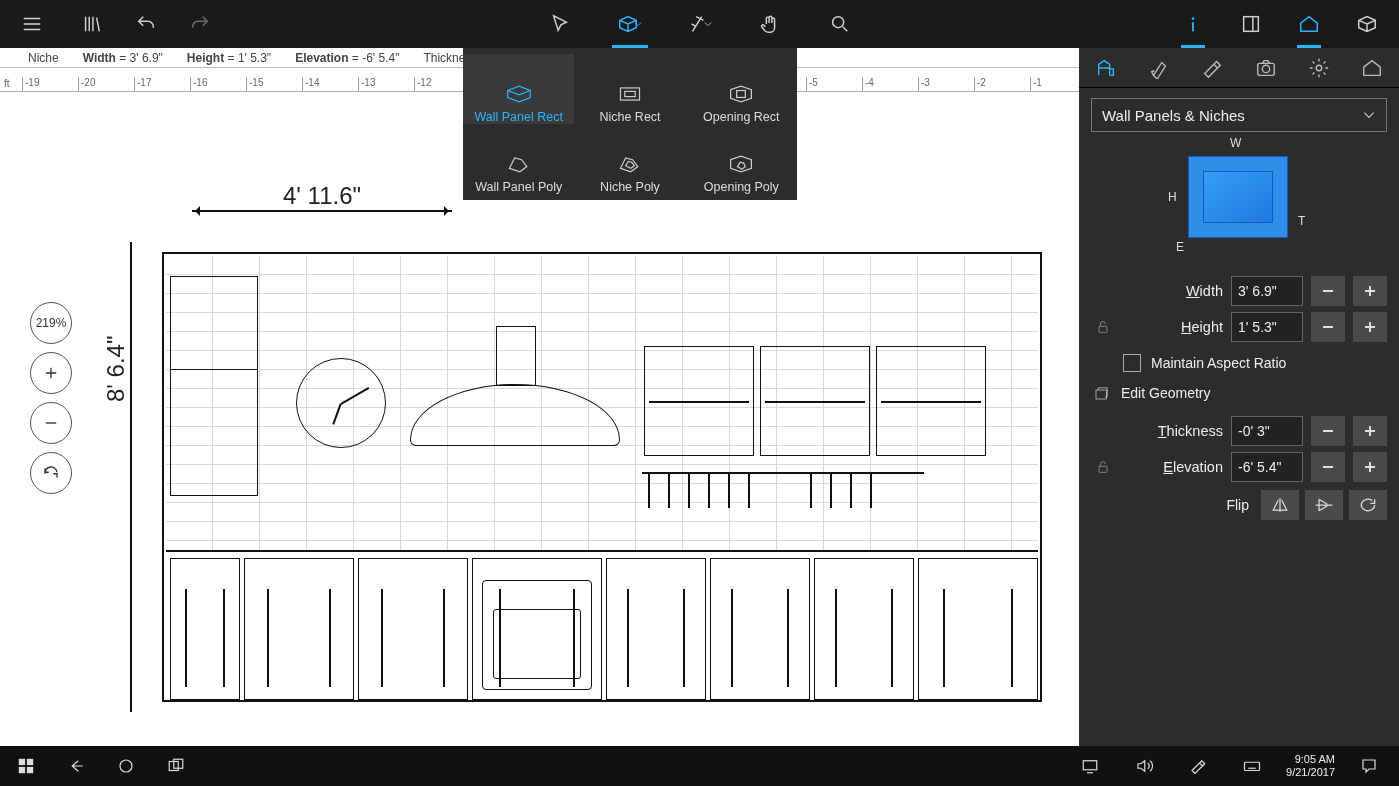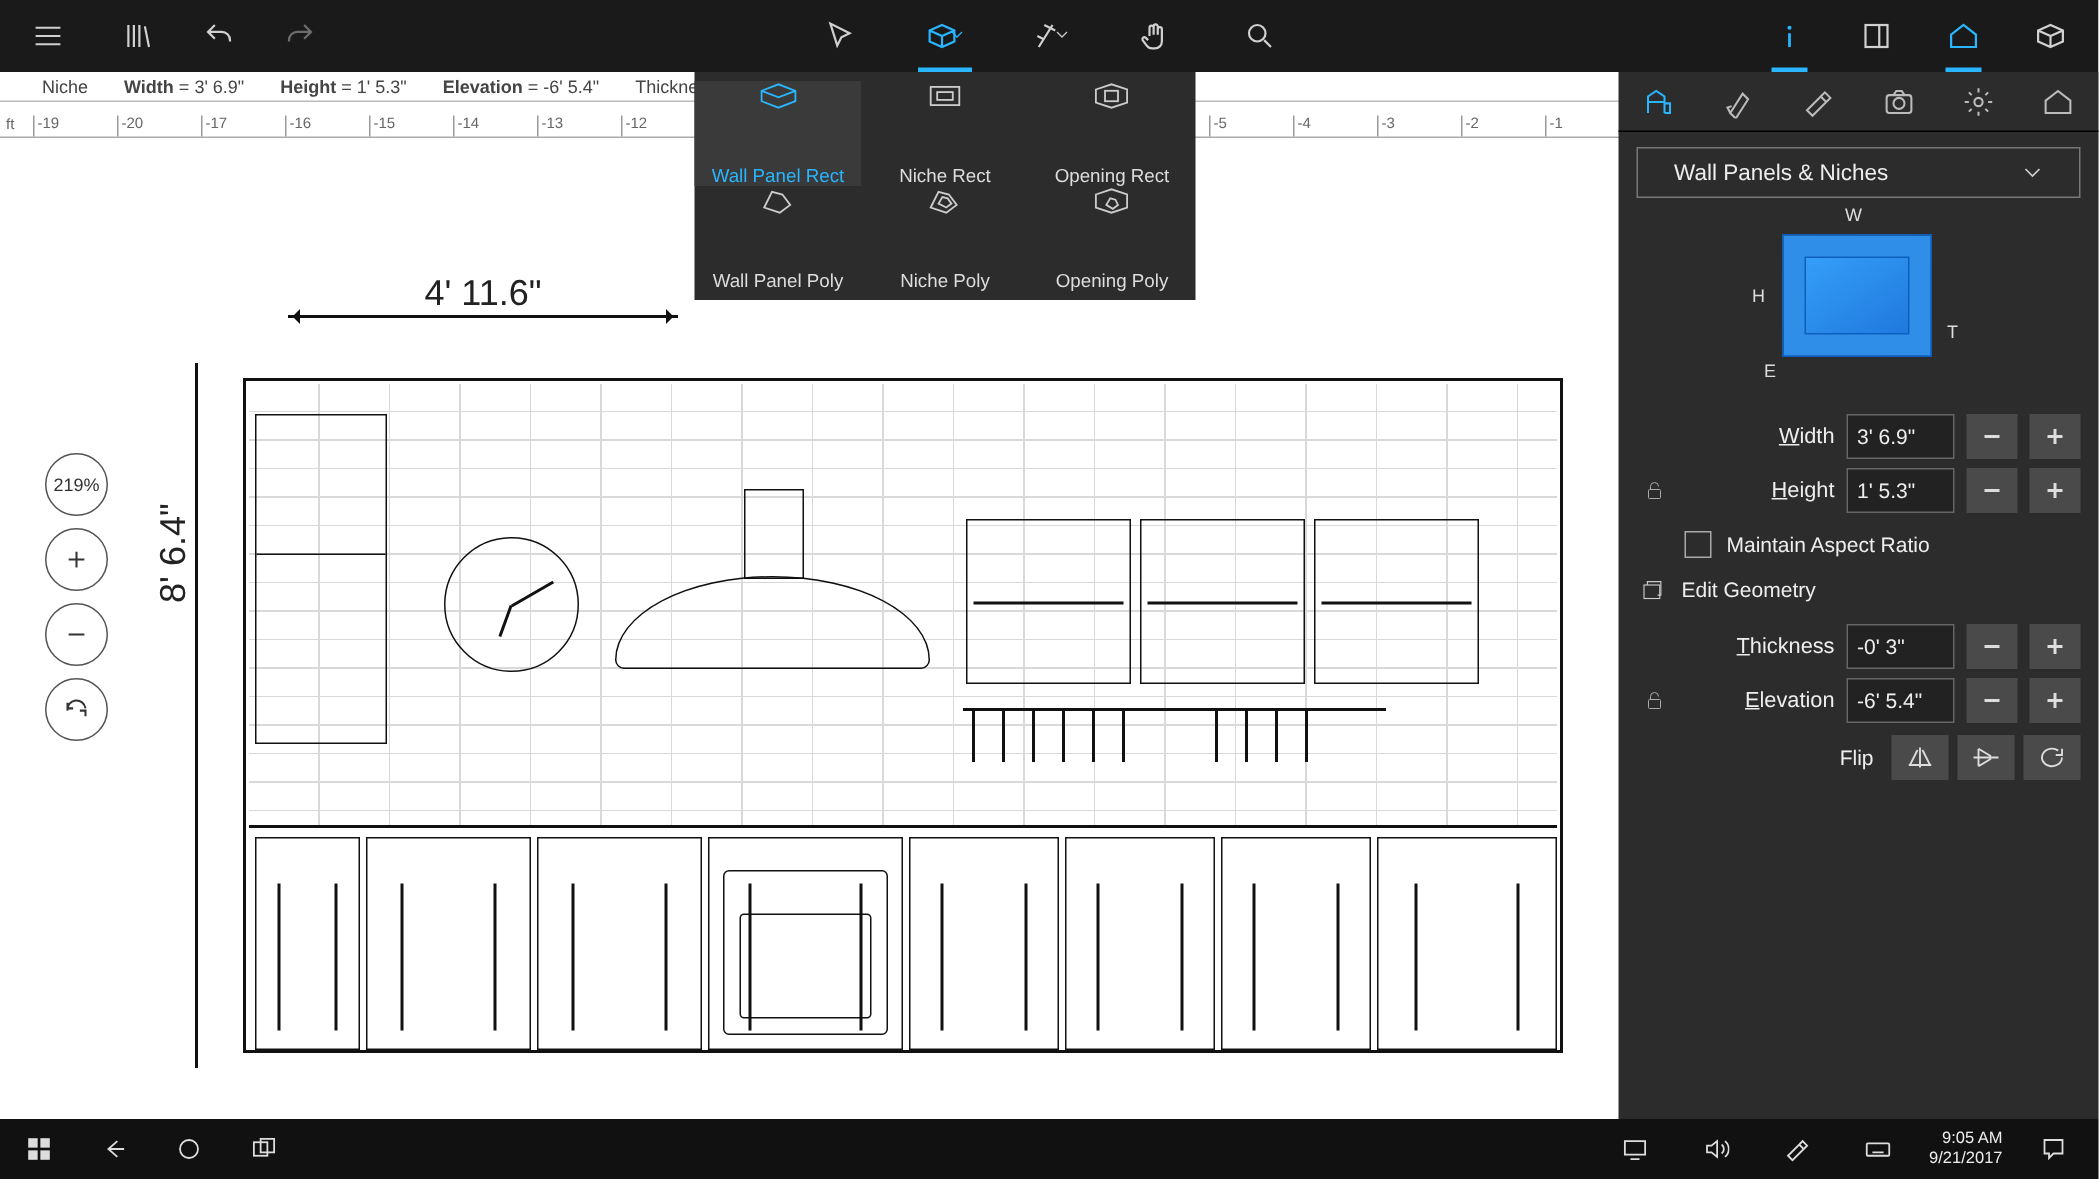--- a/index.html
+++ b/index.html
@@ -106,39 +106,39 @@
 .dim-arrow-top::before{left:-2px;border-right-color:#111;}
 .dim-arrow-top::after{right:-2px;border-left-color:#111;}
 .dim-arrow-left{position:absolute;left:-32px;top:-10px;height:470px;width:1.5px;background:#111;}
 
 
 .tool-drop {
   position:absolute; top:48px; left:463px; width:334px; background:#2c2c2c;
   display:grid; grid-template-columns:1fr 1fr 1fr; z-index:40; padding:6px 0;
 }
 .tool-item{
-  height:70px; display:flex; flex-direction:column; align-items:center; justify-content:space-between;
+  height:70px; display:flex; flex-direction:column; align-items:center; justify-content:flex-end;
   gap:6px; color:#ddd; font-size:12.5px; cursor:pointer;
 }
 .tool-item.active{ background:#3a3a3a; color:#29b6ff; }
 .tool-item.active svg{ stroke:#29b6ff; }
 .tool-item svg{ width:26px; height:20px; stroke:#ccc; fill:none; stroke-width:1.4;}
 
 
 .side {
   position:absolute; right:0; top:48px; bottom:40px; width:320px;
   background:#2c2c2c; color:#eee; font-size:14px;
 }
 .side-tabs{height:40px;display:flex;border-bottom:1px solid #000;}
 .side-tab{flex:1;display:flex;align-items:center;justify-content:center;cursor:pointer;}
 .side-tab svg{stroke:#bbb;fill:none;width:22px;height:22px;stroke-width:1.5;}
 .side-tab.active svg{stroke:#29b6ff;}
 .panel-head{
   margin:10px 12px; height:34px; border:1px solid #777; display:flex; align-items:center;
-  padding:0 24px; font-size:15px; justify-content:space-between; cursor:pointer;
+  padding:0 10px; font-size:15px; justify-content:space-between; cursor:pointer;
 }
 .panel-head svg{stroke:#ccc;width:14px;height:14px;}
 .niche-preview{
   margin:8px auto 14px; width:150px; height:120px; position:relative;
 }
 .niche-preview .box{
   position:absolute; left:24px; top:14px; width:100px; height:82px;
   background:linear-gradient(145deg,#3aa8ff,#1a6fd6); border:1px solid #0d5fbf;
   box-shadow:inset 0 0 0 14px #2f8fe8, inset 0 0 0 15px #0d5fbf;
 }

